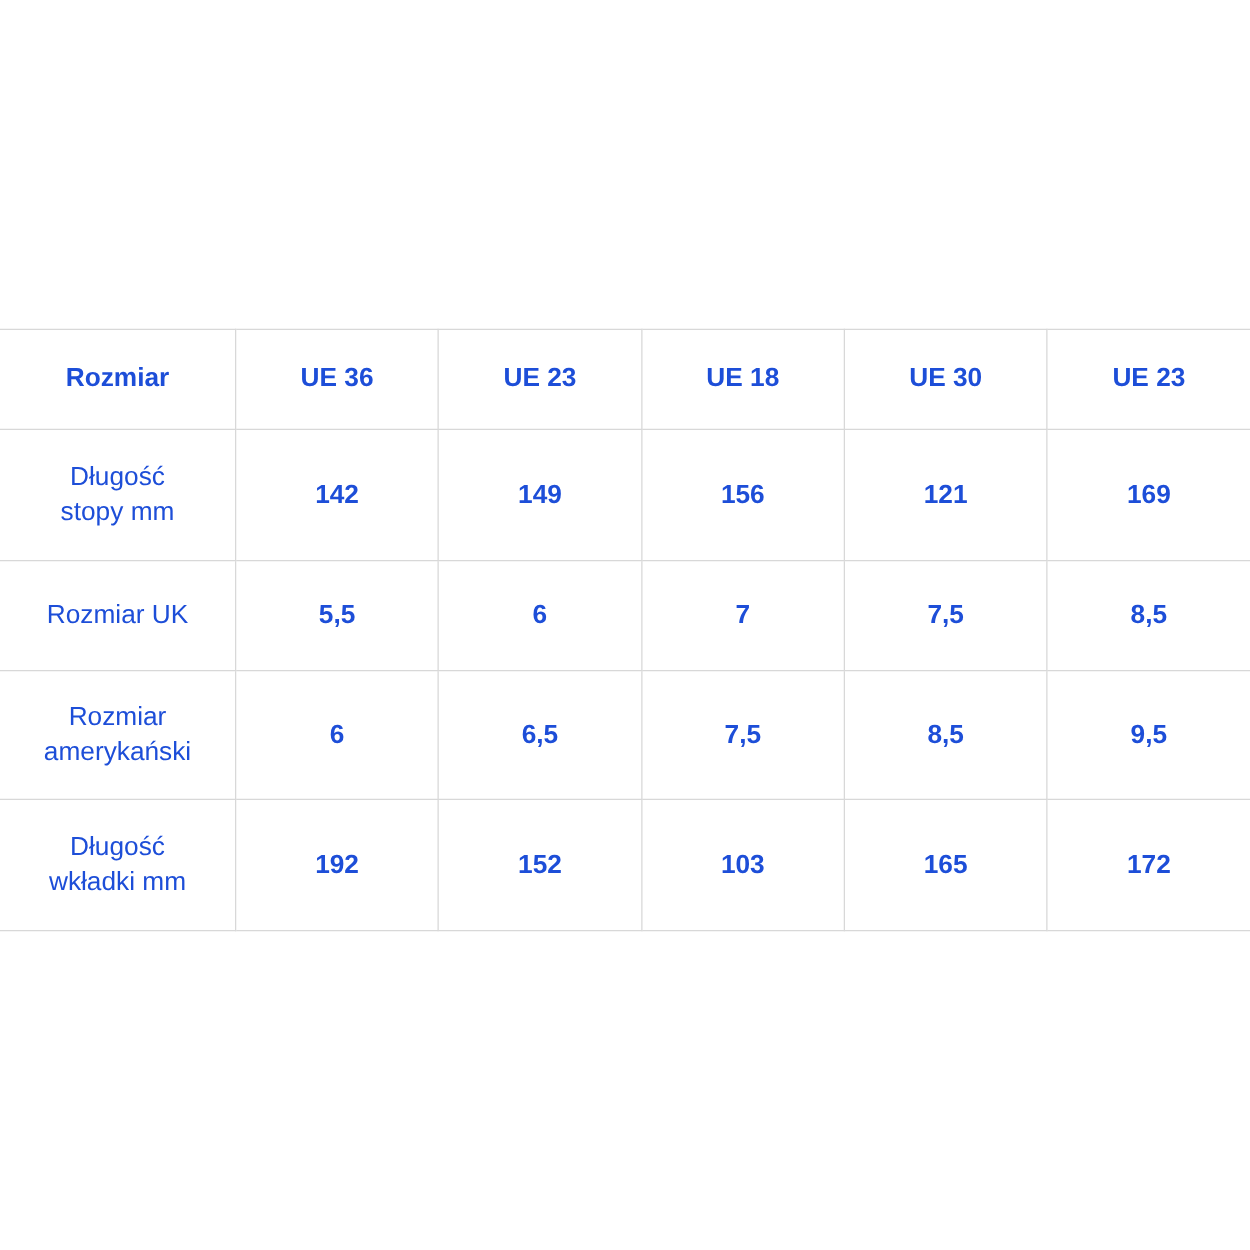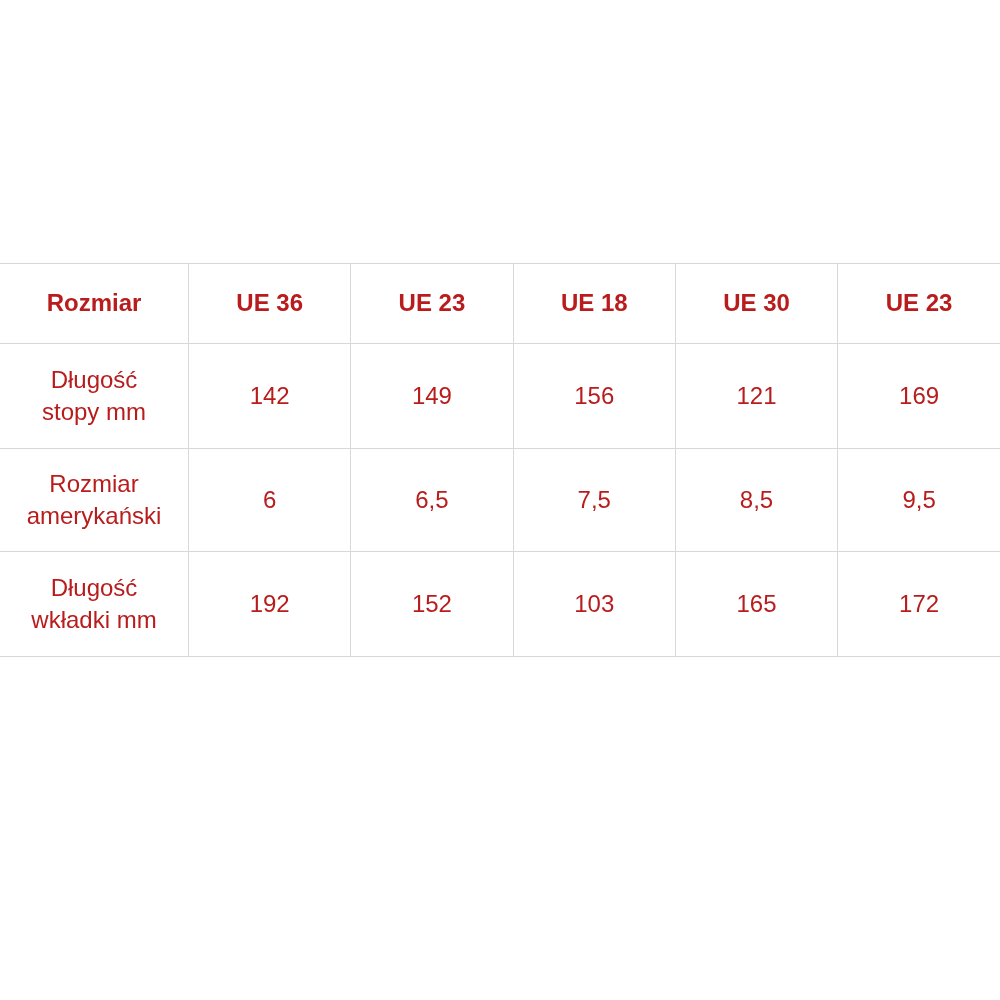--- a/index.html
+++ b/index.html
@@ -31,23 +31,23 @@
     width: 1000px;
     table-layout: fixed;
     color: #1a1a1a;
   }
 
   table.size-table td {
     border: 1px solid #d8d8d8;
     text-align: center;
     vertical-align: middle;
     padding: 6px 4px;
-    font-size: 24px;
+    font-size: 21px;
     line-height: 1.35;
-    color: #b91c1c;
+    color: #1d4ed8;
   }
 
   
   table.size-table tr td:first-child {
     border-left: none;
   }
   table.size-table tr td:last-child {
     border-right: none;
   }
 
@@ -60,21 +60,21 @@
     font-weight: normal;
     width: 180px;
   }
 
   
   tr.header-row td {
     font-weight: bold;
   }
 
   td.datacell {
-    font-weight: normal;
+    font-weight: bold;
   }
 
   
   tr.header-row td { height: 67px; }
   tr.r1 td { height: 92px; }
   tr.r2 td { height: 75px; }
   tr.r3 td { height: 90px; }
   tr.r4 td { height: 92px; }
 
   .two-line { white-space: pre-line; }
@@ -98,20 +98,28 @@
         <tr class="r1">
           <td class="rowlabel two-line">Długość
 stopy mm</td>
           <td class="datacell">142</td>
           <td class="datacell">149</td>
           <td class="datacell">156</td>
           <td class="datacell">121</td>
           <td class="datacell">169</td>
         </tr>
 
+        <tr class="r2">
+          <td class="rowlabel two-line">Rozmiar UK</td>
+          <td class="datacell">5,5</td>
+          <td class="datacell">6</td>
+          <td class="datacell">7</td>
+          <td class="datacell">7,5</td>
+          <td class="datacell">8,5</td>
+        </tr>
 
         <tr class="r3">
           <td class="rowlabel two-line">Rozmiar
 amerykański</td>
           <td class="datacell">6</td>
           <td class="datacell">6,5</td>
           <td class="datacell">7,5</td>
           <td class="datacell">8,5</td>
           <td class="datacell">9,5</td>
         </tr>

